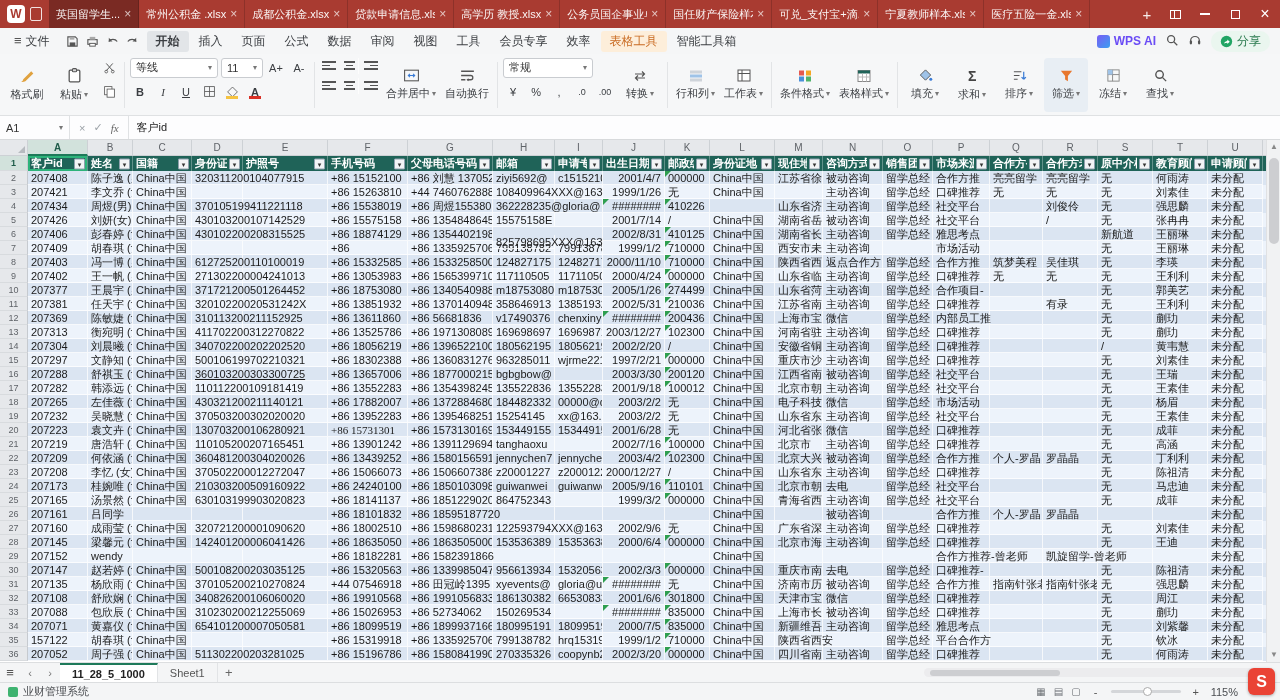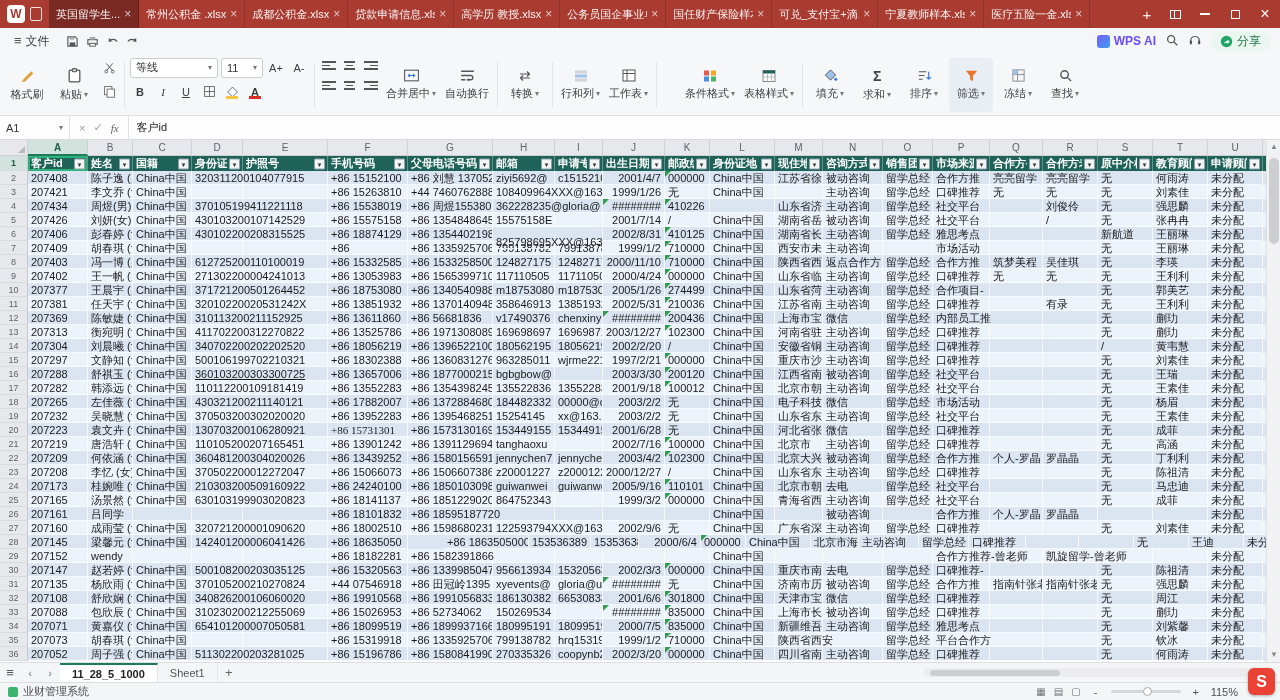--- a/index.html
+++ b/index.html
@@ -212,20 +212,34 @@
           <path d="M3 3v4h4z" fill="#555"></path>
         </svg>
       </span>
     <span>
         <svg width="13" height="13" viewBox="0 0 14 14">
           <path d="M11 7C9 4 4 4 2 7" fill="none" stroke="#555" stroke-width="1.4"></path>
           <path d="M11 3v4H7z" fill="#555"></path>
         </svg>
       </span>
   </div>
+  <div style="display:flex;align-items:center;gap:1px;">
+      <span class="mitem active">开始</span>
+      <span class="mitem">插入</span>
+      <span class="mitem">页面</span>
+      <span class="mitem">公式</span>
+      <span class="mitem">数据</span>
+      <span class="mitem">审阅</span>
+      <span class="mitem">视图</span>
+      <span class="mitem">工具</span>
+      <span class="mitem">会员专享</span>
+      <span class="mitem">效率</span>
+      <span class="mitem hl">表格工具</span>
+      <span class="mitem">智能工具箱</span>
+    </div>
   <div class="m-right">
     <span class="wps-ai">
         <span class="ai-chip"></span>
         <span>WPS AI</span>
       </span>
     <span><svg width="14" height="14" viewBox="0 0 16 16">
           <circle cx="7" cy="7" r="4" fill="none" stroke="#555" stroke-width="1.5"></circle>
           <path d="M10 10l4 4" stroke="#555" stroke-width="1.5"></path>
         </svg></span>
     <span><svg width="14" height="14" viewBox="0 0 16 16">
@@ -364,20 +378,34 @@
     <svg width="17" height="15" viewBox="0 0 16 14">
         <path d="M2 3h12M2 7h9a2 2 0 1 1 0 4H8M2 11h4" fill="none" stroke="#555" stroke-width="1.2"></path>
         <path d="M9 9.5L7 11l2 1.5z" fill="#555"></path>
       </svg>
     <span class="lab">
         <span>自动换行</span>
       </span>
   </div>
   <div class="rsep"></div>
 
+  <div class="rcol2">
+    <div class="rrow">
+      <span class="combo" style="width:90px;">
+          <span>常规</span>
+        </span>
+    </div>
+    <div class="rrow">
+      <span class="sbtn">¥</span>
+      <span class="sbtn">%</span>
+      <span class="sbtn">,</span>
+      <span class="sbtn" style="font-size:9px;">.0</span>
+      <span class="sbtn" style="font-size:9px;">.00</span>
+    </div>
+  </div>
   <div class="rbig">
     <svg width="16" height="14" viewBox="0 0 16 14">
         <path d="M3 5h9M10 2.5L12.5 5 10 7.5M13 9H4M6 6.5L3.5 9 6 11.5" fill="none" stroke="#555" stroke-width="1.2"></path>
       </svg>
     <span class="lab">
         <span>转换</span>
         <span class="dd">▾</span>
       </span>
   </div>
   <div class="rsep"></div>
@@ -398,21 +426,21 @@
         <rect x="2" y="1.5" width="12" height="11" fill="#fff" stroke="#555"></rect>
         <path d="M2 5h12M6 1.5V12.5" stroke="#555"></path>
       </svg>
     <span class="lab">
         <span>工作表</span>
         <span class="dd">▾</span>
       </span>
   </div>
   <div class="rsep"></div>
 
-  <div class="rbig" style="min-width:54px;margin-left:20px;">
+  <div class="rbig" style="min-width:54px;">
     <svg width="16" height="15" viewBox="0 0 16 14">
         <rect x="2" y="2" width="5" height="5" fill="#e5594f"></rect>
         <rect x="9" y="2" width="5" height="5" fill="#f5a623"></rect>
         <rect x="2" y="8" width="5" height="5" fill="#4a90d9"></rect>
         <rect x="9" y="8" width="5" height="5" fill="#50b36a"></rect>
       </svg>
     <span class="lab">
         <span>条件格式</span>
         <span class="dd">▾</span>
       </span>
@@ -1241,21 +1269,21 @@
         <div class="c" style="width: 55px;">未分配</div>
       </div>
       <div class="r ev">
         <div class="rn">28</div>
         <div class="c" style="width: 60px;">207145</div>
         <div class="c" style="width: 45px;">梁馨元 (女</div>
         <div class="c" style="width: 59px;">China中国</div>
         <div class="c ovf" style="width: 51px;">142401200006041426</div>
         <div class="c" style="width: 85px;"></div>
         <div class="c" style="width: 80px;">+86 18635050</div>
-        <div class="c" style="width: 85px; margin-left: 36px;">+86 1863505000</div>
+        <div class="c" style="width: 85px;">+86 1863505000</div>
         <div class="c" style="width: 62px;">153536389</div>
         <div class="c" style="width: 48px;">153536389</div>
         <div class="c ar" style="width: 62px;">2000/6/4</div>
         <div class="c tri" style="width: 45px;">000000</div>
         <div class="c" style="width: 65px;">China中国</div>
         <div class="c" style="width: 48px;">北京市海淀</div>
         <div class="c" style="width: 60px;">主动咨询</div>
         <div class="c" style="width: 50px;">留学总经</div>
         <div class="c" style="width: 57px;">口碑推荐</div>
         <div class="c" style="width: 53px;"></div>
@@ -1403,21 +1431,21 @@
         <div class="c" style="width: 50px;">留学总经</div>
         <div class="c" style="width: 57px;">雅思考点</div>
         <div class="c" style="width: 53px;"></div>
         <div class="c" style="width: 55px;"></div>
         <div class="c" style="width: 55px;">无</div>
         <div class="c" style="width: 55px;">刘紫馨</div>
         <div class="c" style="width: 55px;">未分配</div>
       </div>
       <div class="r od">
         <div class="rn">35</div>
-        <div class="c" style="width: 60px;">207073</div>
+        <div class="c" style="width: 60px;">157122</div>
         <div class="c" style="width: 45px;">胡春琪 (女</div>
         <div class="c" style="width: 59px;">China中国</div>
         <div class="c" style="width: 51px;"></div>
         <div class="c" style="width: 85px;"></div>
         <div class="c" style="width: 80px;">+86 15319918</div>
         <div class="c" style="width: 85px;">+86 1335925706</div>
         <div class="c" style="width: 62px;">799138782</div>
         <div class="c" style="width: 48px;">hrq153199</div>
         <div class="c ar" style="width: 62px;">1999/1/2</div>
         <div class="c tri" style="width: 45px;">710000</div>

